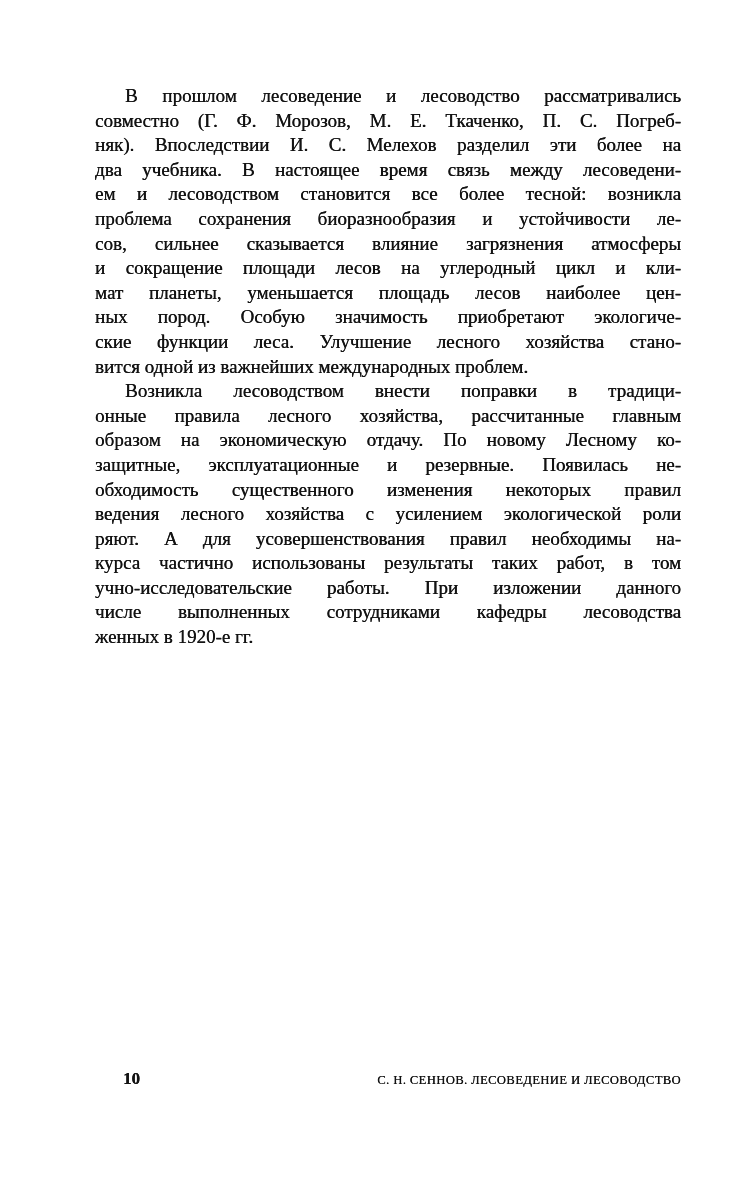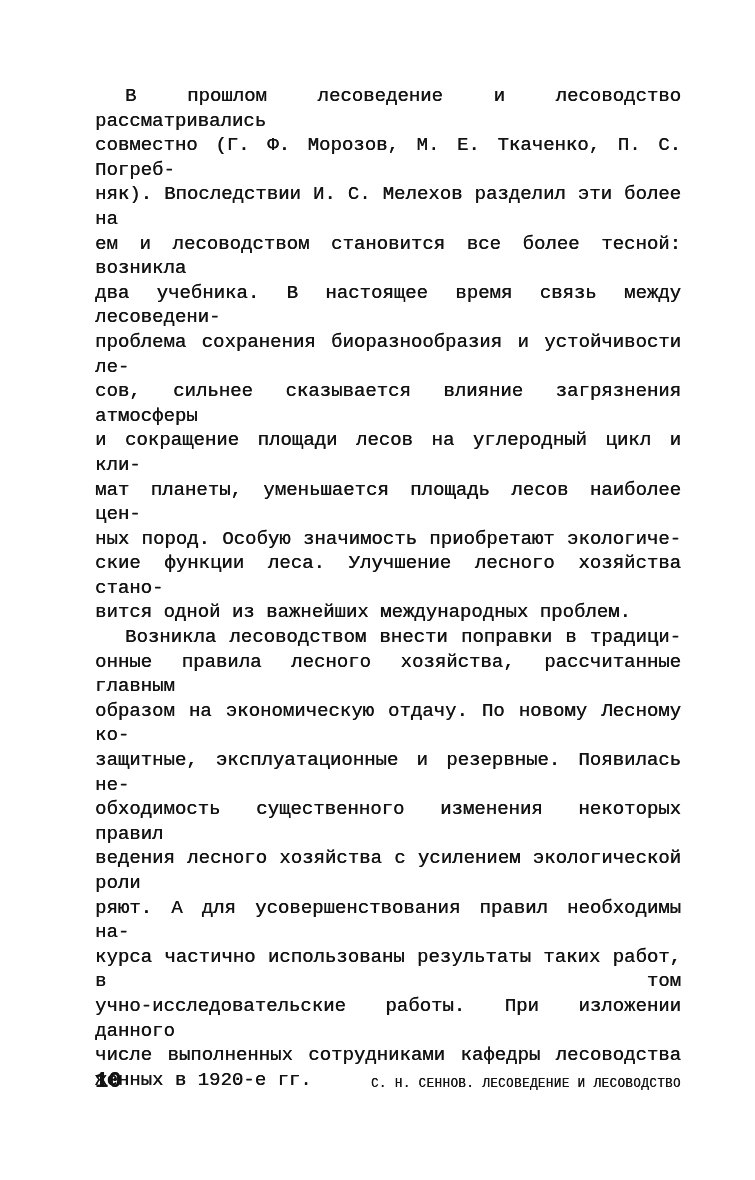--- a/index.html
+++ b/index.html
@@ -12,21 +12,20 @@
     height: 1180px;
     font-family: "Liberation Serif", serif;
     color: #131313;
     overflow: hidden;
   }
   .page {
     position: relative;
     width: 755px;
     height: 1180px;
     background: #ffffff;
-    font-family: Liberation Mono, monospace;
   }
   .text-block {
     position: absolute;
     left: 95px;
     top: 84px;
     width: 586px;
     font-size: 19px;
     line-height: 24.6px;
     text-shadow: 0.35px 0 0 currentColor; 
   }
@@ -48,41 +47,42 @@
     position: absolute;
     left: 95px;
     top: 1069px;
     width: 586px;
     display: flex;
     justify-content: space-between;
     align-items: baseline;
   }
   .page-number {
     font-weight: bold;
-    font-size: 22px;
+    font-size: 17px;
     text-shadow: 0.3px 0 0 currentColor;
+    margin-left: 28px;
   }
   .running-title {
     font-size: 12.5px;
     letter-spacing: 0.45px;
     text-shadow: 0.25px 0 0 currentColor;
   }
 </style>
 </head>
 <body>
 
 <div class="page">
 
   <div class="text-block">
       <div class="paragraph">
         <div class="line first">В прошлом лесоведение и лесоводство рассматривались</div>
         <div class="line">совместно (Г. Ф. Морозов, М. Е. Ткаченко, П. С. Погреб-</div>
         <div class="line">няк). Впоследствии И. С. Мелехов разделил эти более на</div>
+        <div class="line">два учебника. В настоящее время связь между лесоведени-</div>
         <div class="line">ем и лесоводством становится все более тесной: возникла</div>
-        <div class="line">два учебника. В настоящее время связь между лесоведени-</div>
         <div class="line">проблема сохранения биоразнообразия и устойчивости ле-</div>
         <div class="line">сов, сильнее сказывается влияние загрязнения атмосферы</div>
         <div class="line">и сокращение площади лесов на углеродный цикл и кли-</div>
         <div class="line">мат планеты, уменьшается площадь лесов наиболее цен-</div>
         <div class="line">ных пород. Особую значимость приобретают экологиче-</div>
         <div class="line">ские функции леса. Улучшение лесного хозяйства стано-</div>
         <div class="line last">вится одной из важнейших международных проблем.</div>
       </div>
       <div class="paragraph">
         <div class="line first">Возникла лесоводством внести поправки в традици-</div>

